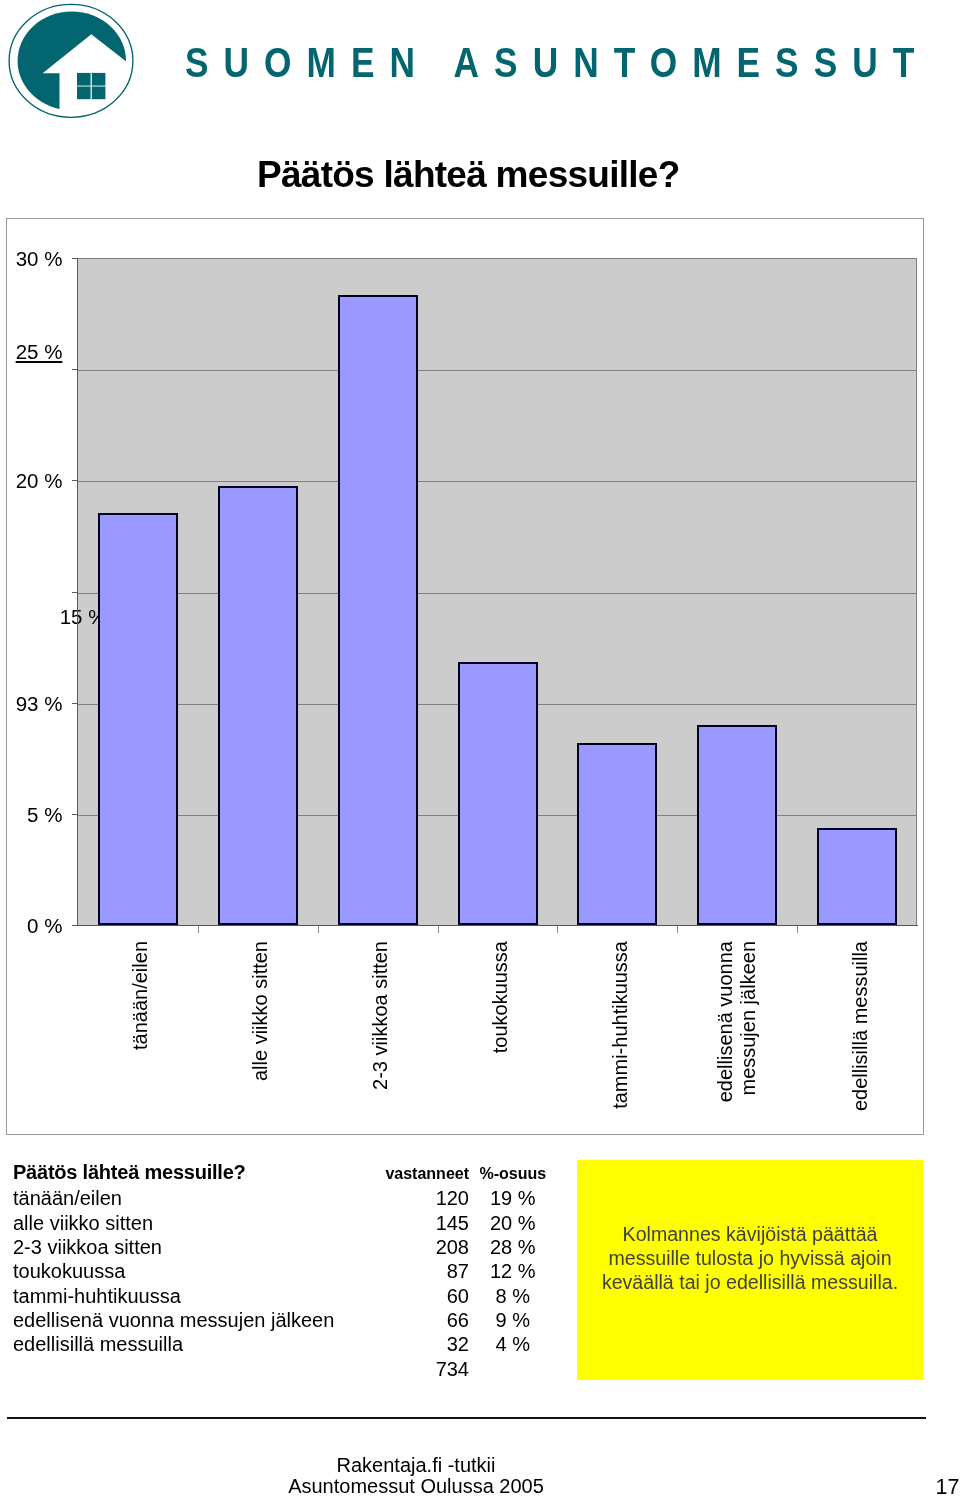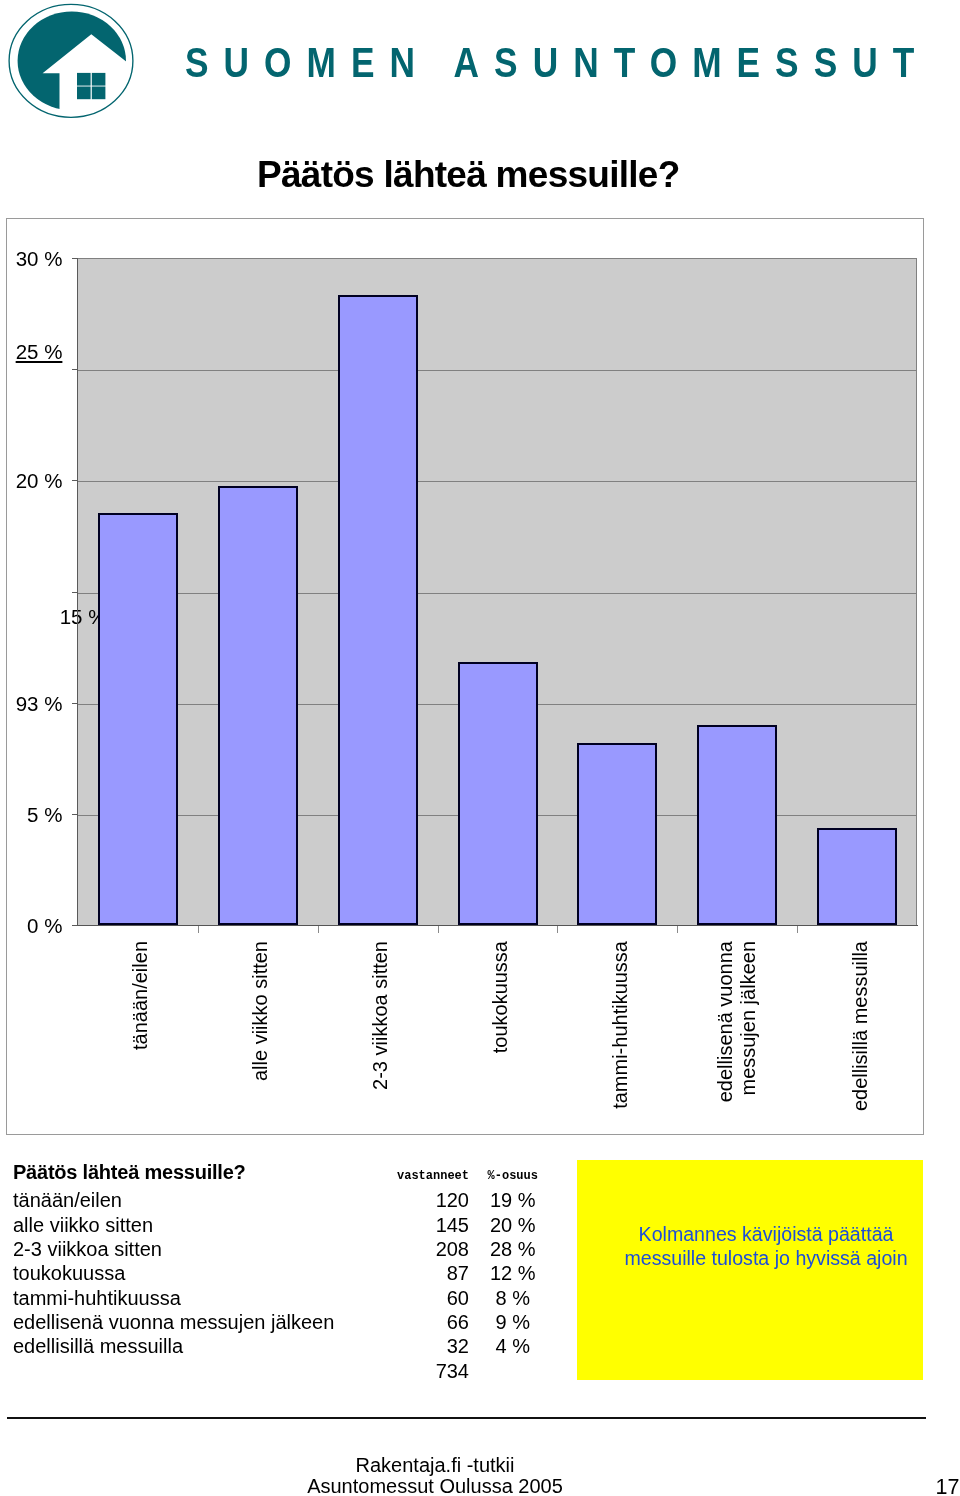--- a/index.html
+++ b/index.html
@@ -36,32 +36,32 @@
 
   
   #data-table{position:absolute;left:13px;top:1160px;width:543.5px;}
   #data-table table{border-collapse:collapse;width:543.5px;table-layout:fixed;}
   #data-table td{padding:0;font-size:20px;line-height:24.35px;vertical-align:baseline;}
   td.c-label{text-align:left;white-space:nowrap;overflow:visible;}
   td.c-count{text-align:right;width:98px;}
   td.c-pct{text-align:center;width:87.5px;}
   #data-table tr.hdr td{font-weight:bold;}
   #data-table tr.hdr td.c-label{letter-spacing:-0.22px;}
-  #data-table tr.hdr td.c-count,#data-table tr.hdr td.c-pct{font-size:12px;font-family:Liberation Mono, monospace;}
+  #data-table tr.hdr td.c-count,#data-table tr.hdr td.c-pct{font-size:16px;}
 
   
   #callout{position:absolute;left:577px;top:1160px;width:346px;height:220px;
       background:#ffff00;}
-  #callout-text{position:absolute;left:16px;top:61.5px;width:346px;text-align:center;
-      font-size:19.6px;line-height:24.25px;color:#1d4ed8;}
+  #callout-text{position:absolute;left:0;top:61.5px;width:346px;text-align:center;
+      font-size:19.6px;line-height:24.25px;color:#404040;}
 
   
   #footer-rule{position:absolute;left:7px;top:1417px;width:919px;height:2px;background:#111;}
   #footer-lines{position:absolute;left:0;top:1454.5px;width:832px;text-align:center;
-      font-size:20px;line-height:21px;padding-left:19px;}
+      font-size:20px;line-height:21px;}
   #footer-lines div{margin:0;}
   #footer-page{position:absolute;left:862px;top:1476.5px;width:97.5px;text-align:right;
       font-size:21.5px;line-height:21px;}
 </style>
 </head>
 <body>
 
 <div class="page">
 
   <div id="brand-logo">
@@ -180,20 +180,21 @@
             <td class="c-pct"></td>
           </tr>
         </tbody>
       </table>
   </div>
 
   <div id="callout" style="background: rgb(255, 255, 0);">
     <div id="callout-text">
         <div>Kolmannes kävijöistä päättää</div>
         <div>messuille tulosta jo hyvissä ajoin</div>
+        <div>keväällä tai jo edellisillä messuilla.</div>
       </div>
   </div>
 
   <div id="footer-rule"></div>
   <div id="footer-lines">
     <div>Rakentaja.fi -tutkii</div>
     <div>Asuntomessut Oulussa 2005</div>
   </div>
   <div id="footer-page">17</div>
 </div>

